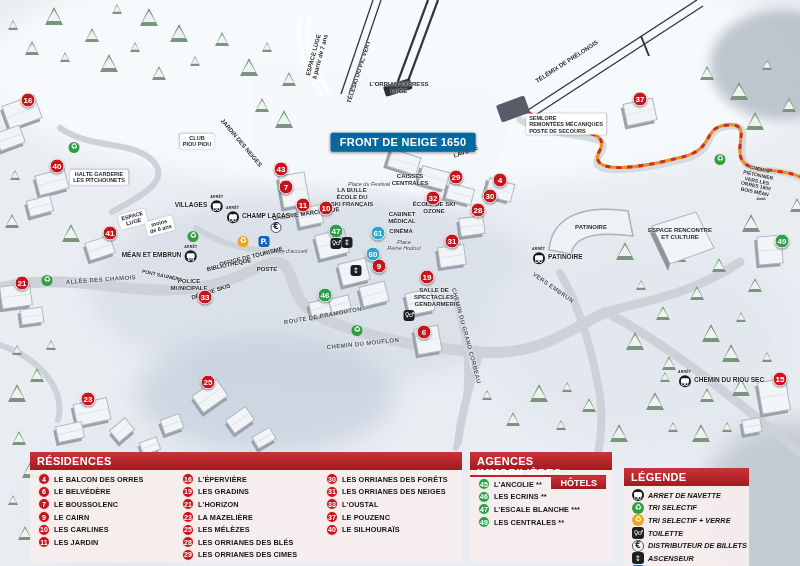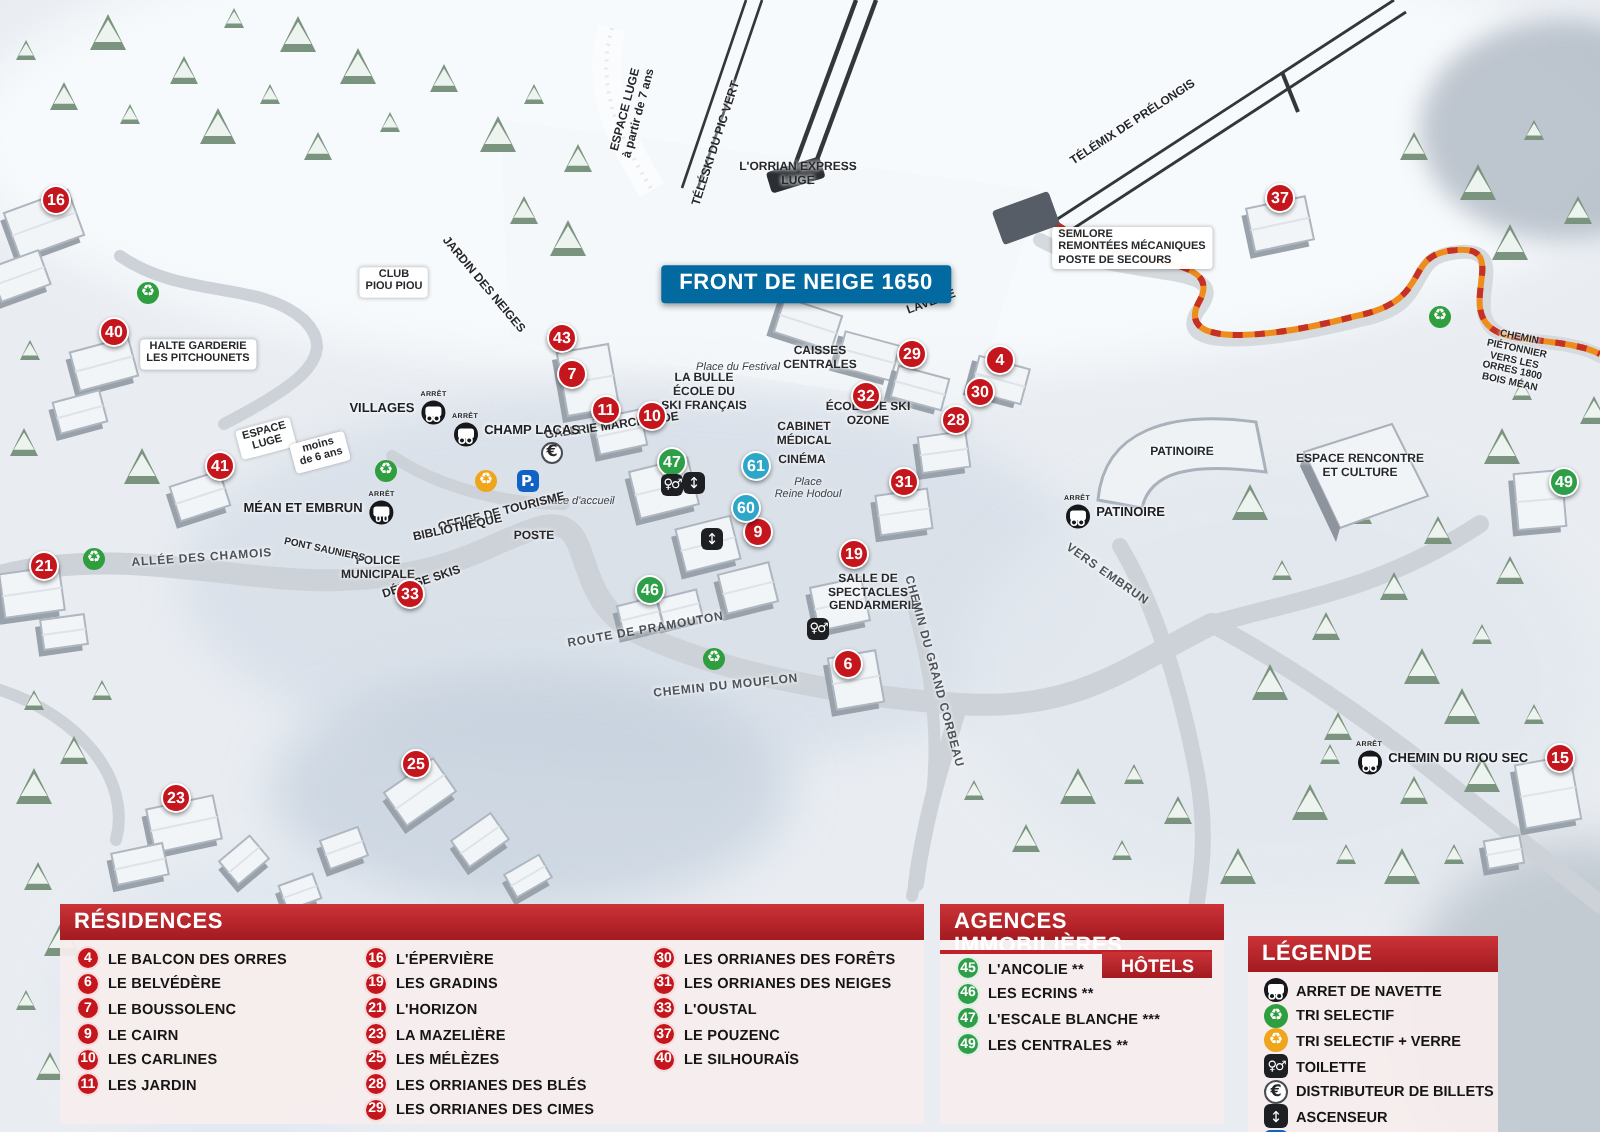--- a/index.html
+++ b/index.html
@@ -58,21 +58,21 @@
   .cols{display:flex;height:100%;}
   .col{width:144px;}
   .row{display:flex;align-items:center;gap:4px;height:12.6px;padding-left:8px;}
   .bg{width:12px;height:12px;border-radius:50%;color:#fff;font-size:7px;font-weight:bold;
       display:inline-flex;align-items:center;justify-content:center;flex:0 0 12px;
       border:1px solid rgba(255,255,255,.85);}
   .nm{font-size:7.3px;font-weight:bold;color:#151515;white-space:nowrap;letter-spacing:.1px;}
   .hot-wrap{position:relative;border-top:2px solid #bf2228;margin:2px 6px 0 0;padding-top:1px;}
   .hotels-hdr{position:absolute;right:0;top:-1px;background:linear-gradient(#cb3338,#a31a1f);
               color:#fff;font-weight:bold;font-size:9px;padding:1.5px 9px;}
-  .lg-label{font-size:7.3px;font-weight:bold;color:#151515;white-space:nowrap;}
+  .lg-label{font-size:7.3px;font-weight:bold;color:#151515;white-space:nowrap;font-style:italic;}
 </style>
 </head>
 <body>
 
 <div id="stage">
   <div id="map-wrap">
     <svg id="map-svg" width="800" height="566" viewBox="0 0 800 566">
       <defs>
         <filter id="blur12" x="-60%" y="-60%" width="220%" height="220%">
             <feGaussianBlur stdDeviation="12"></feGaussianBlur>

